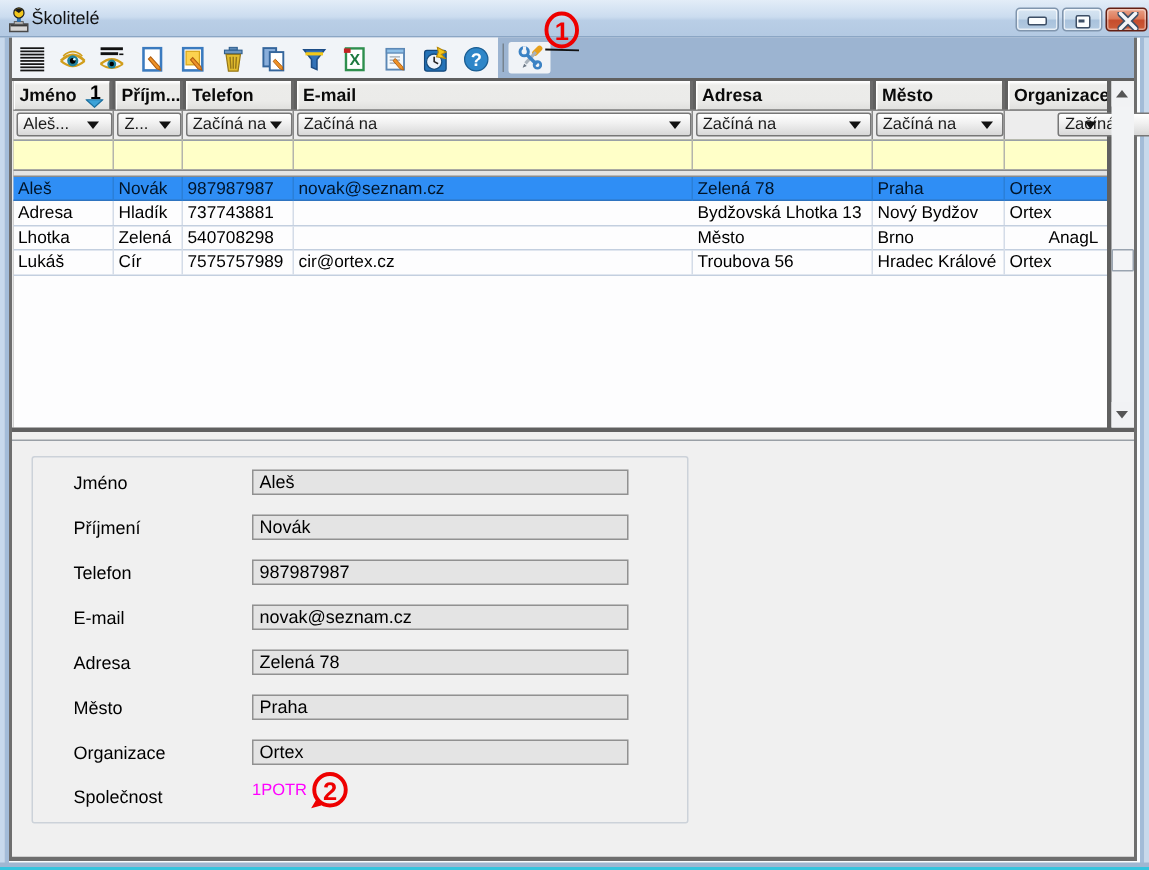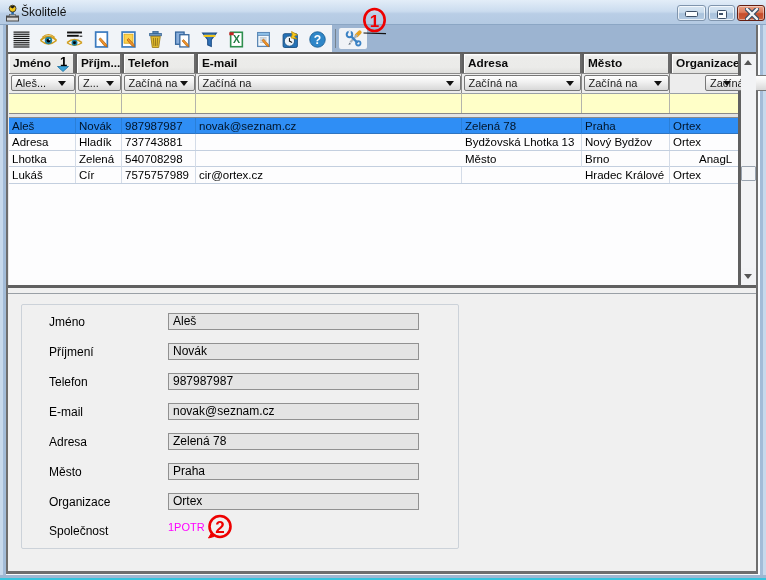--- a/index.html
+++ b/index.html
@@ -275,20 +275,21 @@
   <div class="dcell" style="left:113px;width:74px">540708298</div>
   <div class="dcell" style="left:453px;width:120px">Město</div>
   <div class="dcell" style="left:573px;width:88px">Brno</div>
   <div class="dcell" style="left:687px;width:68px;border-right:none">AnagL</div>
 </div>
 <div class="abs drow" style="top:167px;height:17px">
   <div class="dcell" style="left:0;width:67px">Lukáš</div>
   <div class="dcell" style="left:67px;width:46px">Cír</div>
   <div class="dcell" style="left:113px;width:74px">7575757989</div>
   <div class="dcell" style="left:187px;width:266px">cir@ortex.cz</div>
+  <div class="dcell" style="left:453px;width:120px">Troubova 56</div>
   <div class="dcell" style="left:573px;width:88px">Hradec Králové</div>
   <div class="dcell" style="left:661px;width:68px;border-right:none">Ortex</div>
 </div>
 
 <div class="abs" id="vsb"></div>
 <div class="abs sbbtn" style="top:54px">
     <div class="uparr"></div>
   </div>
 <div class="abs sbbtn" style="top:268px">
     <div class="dnarr"></div>

